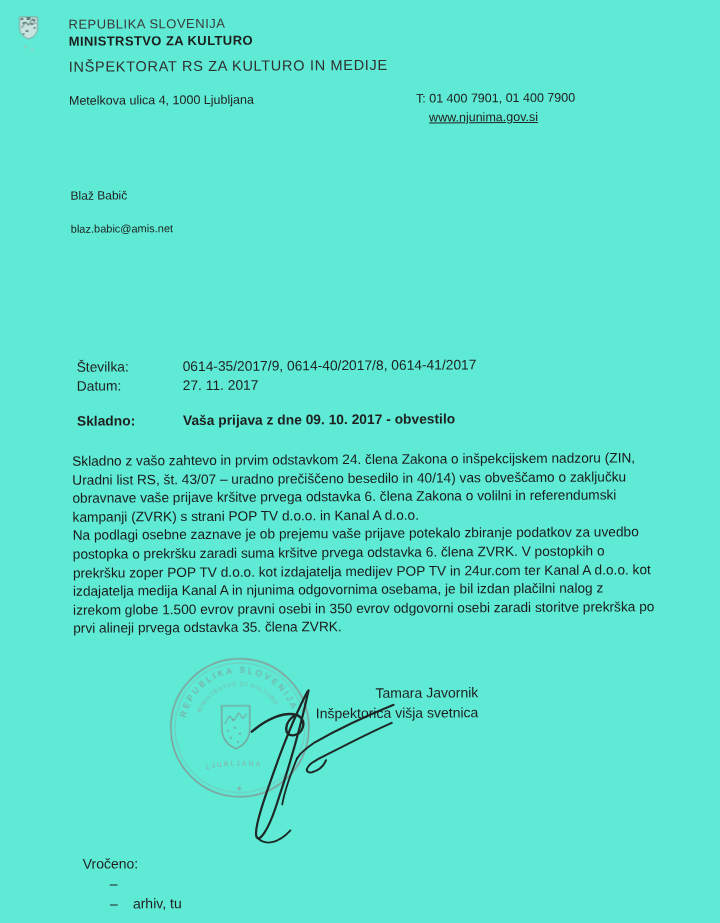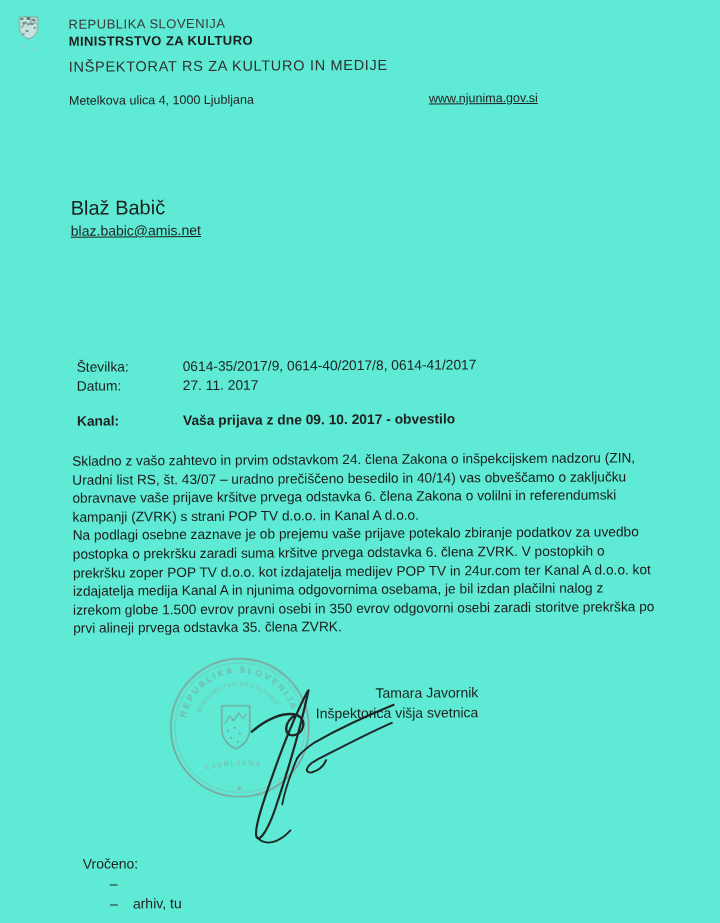--- a/index.html
+++ b/index.html
@@ -14,22 +14,22 @@
   .hdr-text { position:absolute; left:71px; top:15px; color:#2e2e2e; }
   .gov-line1 { font-size:13px; letter-spacing:.5px; color:#3a3a3a; }
   .gov-line2 { font-size:13px; font-weight:bold; letter-spacing:.4px; color:#1d1d1d; margin-top:2px; }
   .gov-line3 { font-size:14.5px; letter-spacing:.7px; color:#303030; margin-top:10px; }
 
   .address { position:absolute; left:71px; top:92px; font-size:12.5px; color:#222; }
   .contact { position:absolute; left:418px; top:90px; font-size:12.5px; line-height:18.8px; color:#222; }
   .contact .web { margin-left:13px; text-decoration:underline; }
 
   
-  .recipient-name  { position:absolute; left:72px; top:187px; font-size:20px;margin-top:8px; }
-  .recipient-email { position:absolute; left:72px; top:221px; font-size:14px;text-decoration:underline; }
+  .recipient-name  { position:absolute; left:72px; top:187px; font-size:12px; }
+  .recipient-email { position:absolute; left:72px; top:221px; font-size:11px; }
 
   
   .meta { position:absolute; left:77px; top:356px; font-size:13.8px; line-height:19px; }
   .meta-row { display:flex; }
   .meta-label { width:106px; flex-shrink:0; }
   .meta-row.subject { margin-top:16px; font-weight:bold; }
 
   
   .body { position:absolute; left:72px; top:451px; font-size:13.7px; line-height:18.6px; color:#1b1b1b; }
   .body .bline { white-space:nowrap; }
@@ -53,37 +53,38 @@
 
     <div class="hdr-text">
       <div class="gov-line1">REPUBLIKA SLOVENIJA</div>
       <div class="gov-line2">MINISTRSTVO ZA KULTURO</div>
       <div class="gov-line3">INŠPEKTORAT RS ZA KULTURO IN MEDIJE</div>
     </div>
 
     <div class="address">Metelkova ulica 4, 1000 Ljubljana</div>
 
     <div class="contact">
+      <div>T: 01 400 7901, 01 400 7900</div>
       <div class="web">www.njunima.gov.si</div>
     </div>
 
     <div class="recipient-name">Blaž Babič</div>
     <div class="recipient-email">blaz.babic@amis.net</div>
 
     <div class="meta">
       <div class="meta-row">
         <span class="meta-label">Številka:</span>
         <span>0614-35/2017/9, 0614-40/2017/8, 0614-41/2017</span>
       </div>
       <div class="meta-row">
         <span class="meta-label">Datum:</span>
         <span>27. 11. 2017</span>
       </div>
       <div class="meta-row subject">
-        <span class="meta-label">Kanal:</span>
+        <span class="meta-label">Skladno:</span>
         <span>Vaša prijava z dne 09. 10. 2017 - obvestilo</span>
       </div>
     </div>
 
     <div class="body">
       <div class="bline">Skladno z vašo zahtevo in prvim odstavkom 24. člena Zakona o inšpekcijskem nadzoru (ZIN,</div>
       <div class="bline">Uradni list RS, št. 43/07 – uradno prečiščeno besedilo in 40/14) vas obveščamo o zaključku</div>
       <div class="bline">obravnave vaše prijave kršitve prvega odstavka 6. člena Zakona o volilni in referendumski</div>
       <div class="bline">kampanji (ZVRK) s strani POP TV d.o.o. in Kanal A d.o.o.</div>
       <div class="bline">Na podlagi osebne zaznave je ob prejemu vaše prijave potekalo zbiranje podatkov za uvedbo</div>

